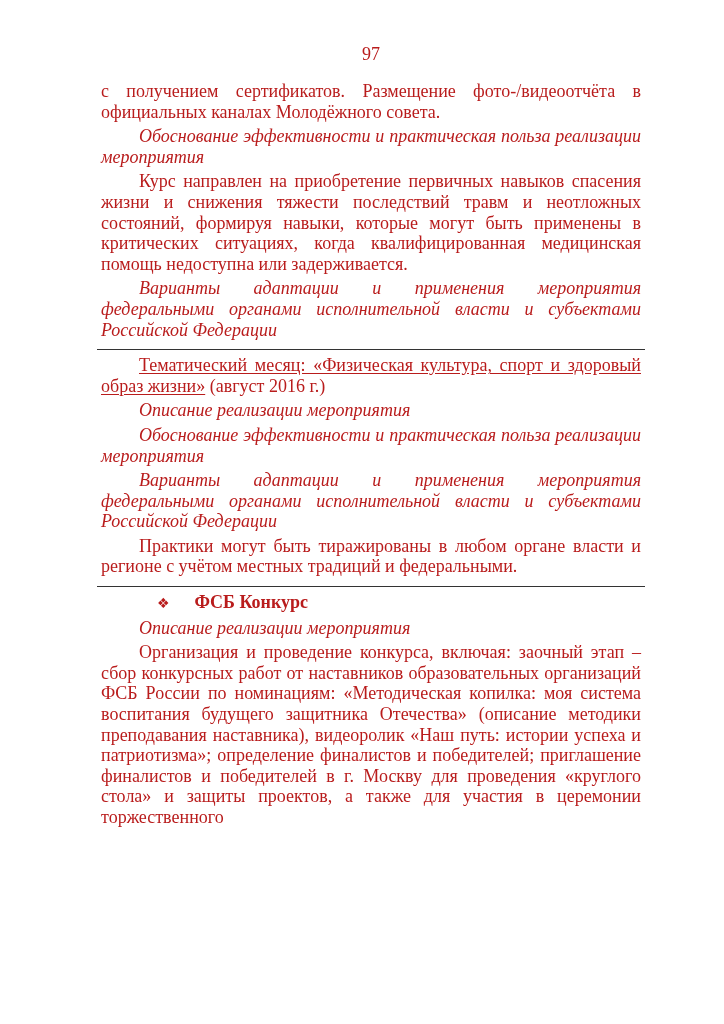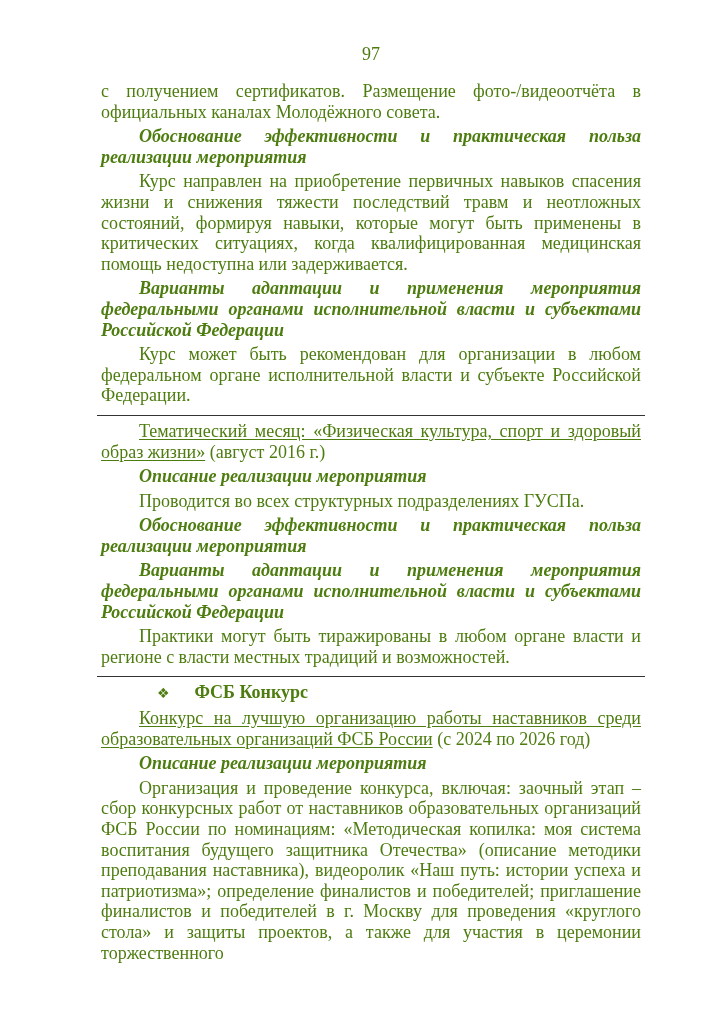--- a/index.html
+++ b/index.html
@@ -3,21 +3,21 @@
 <meta charset="utf-8">
 <style>
   * { box-sizing: border-box; }
   html, body { margin: 0; padding: 0; background: #ffffff; }
   .page {
     position: relative;
     width: 724px;
     height: 1024px;
     background: #ffffff;
     font-family: "Liberation Serif", "DejaVu Serif", serif;
-    color: #4d7c0f;
+    color: #b91c1c;
     overflow: hidden;
   }
   .page-number {
     position: absolute;
     top: 44px;
     left: 97px;
     width: 548px;
     text-align: center;
     font-size: 18px;
     line-height: 21px;
@@ -25,21 +25,21 @@
   .content {
     position: absolute;
     top: 77px;
     left: 97px;
     width: 548px;
     font-size: 18px;
     line-height: 20.6px;
   }
   .p { margin: 4px; text-align: justify; text-indent: 38px; }
   .p.noindent { text-indent: 0; }
-  .italic { font-style: italic; font-weight: bold; }
+  .italic { font-style: italic; }
   .heading { font-weight: bold; }
   .heading.indent-lg { text-indent: 56px; }
   .underline { text-decoration: underline; text-underline-offset: 2px; }
   .bullet {
     font-family: "DejaVu Sans", sans-serif;
     font-size: 14px;
     margin-right: 25px;
   }
   .sep {
     border: none;
@@ -53,32 +53,29 @@
 <div class="page">
 
   <div class="page-number">97</div>
 
   <div class="content">
 
     <p class="p noindent">с получением сертификатов. Размещение фото-/видеоотчёта в официальных каналах Молодёжного совета.</p>
     <p class="p italic">Обоснование эффективности и практическая польза реализации мероприятия</p>
     <p class="p">Курс направлен на приобретение первичных навыков спасения жизни и снижения тяжести последствий травм и неотложных состояний, формируя навыки, которые могут быть применены в критических ситуациях, когда квалифицированная медицинская помощь недоступна или задерживается.</p>
     <p class="p italic">Варианты адаптации и применения мероприятия федеральными органами исполнительной власти и субъектами Российской Федерации</p>
-    <p class="p">Курс может быть рекомендован для организации в любом федеральном органе исполнительной власти и субъекте Российской Федерации.</p>
 
     <hr class="sep">
 
     <p class="p"><span class="underline">Тематический месяц: «Физическая культура, спорт и здоровый образ жизни»</span><span> (август 2016 г.)</span></p>
     <p class="p italic">Описание реализации мероприятия</p>
-    <p class="p">Проводится во всех структурных подразделениях ГУСПа.</p>
     <p class="p italic">Обоснование эффективности и практическая польза реализации мероприятия</p>
     <p class="p italic">Варианты адаптации и применения мероприятия федеральными органами исполнительной власти и субъектами Российской Федерации</p>
-    <p class="p">Практики могут быть тиражированы в любом органе власти и регионе с власти местных традиций и возможностей.</p>
+    <p class="p">Практики могут быть тиражированы в любом органе власти и регионе с учётом местных традиций и федеральными.</p>
 
     <hr class="sep">
 
     <p class="p heading indent-lg"><span class="bullet">❖</span><span>ФСБ Конкурс</span></p>
-    <p class="p"><span class="underline">Конкурс на лучшую организацию работы наставников среди образовательных организаций ФСБ России</span><span> (с 2024 по 2026 год)</span></p>
     <p class="p italic">Описание реализации мероприятия</p>
     <p class="p">Организация и проведение конкурса, включая: заочный этап – сбор конкурсных работ от наставников образовательных организаций ФСБ России по номинациям: «Методическая копилка: моя система воспитания будущего защитника Отечества» (описание методики преподавания наставника), видеоролик «Наш путь: истории успеха и патриотизма»; определение финалистов и победителей; приглашение финалистов и победителей в г. Москву для проведения «круглого стола» и защиты проектов, а также для участия в церемонии торжественного</p>
 
   </div>
 </div>
 
 </body></html>

